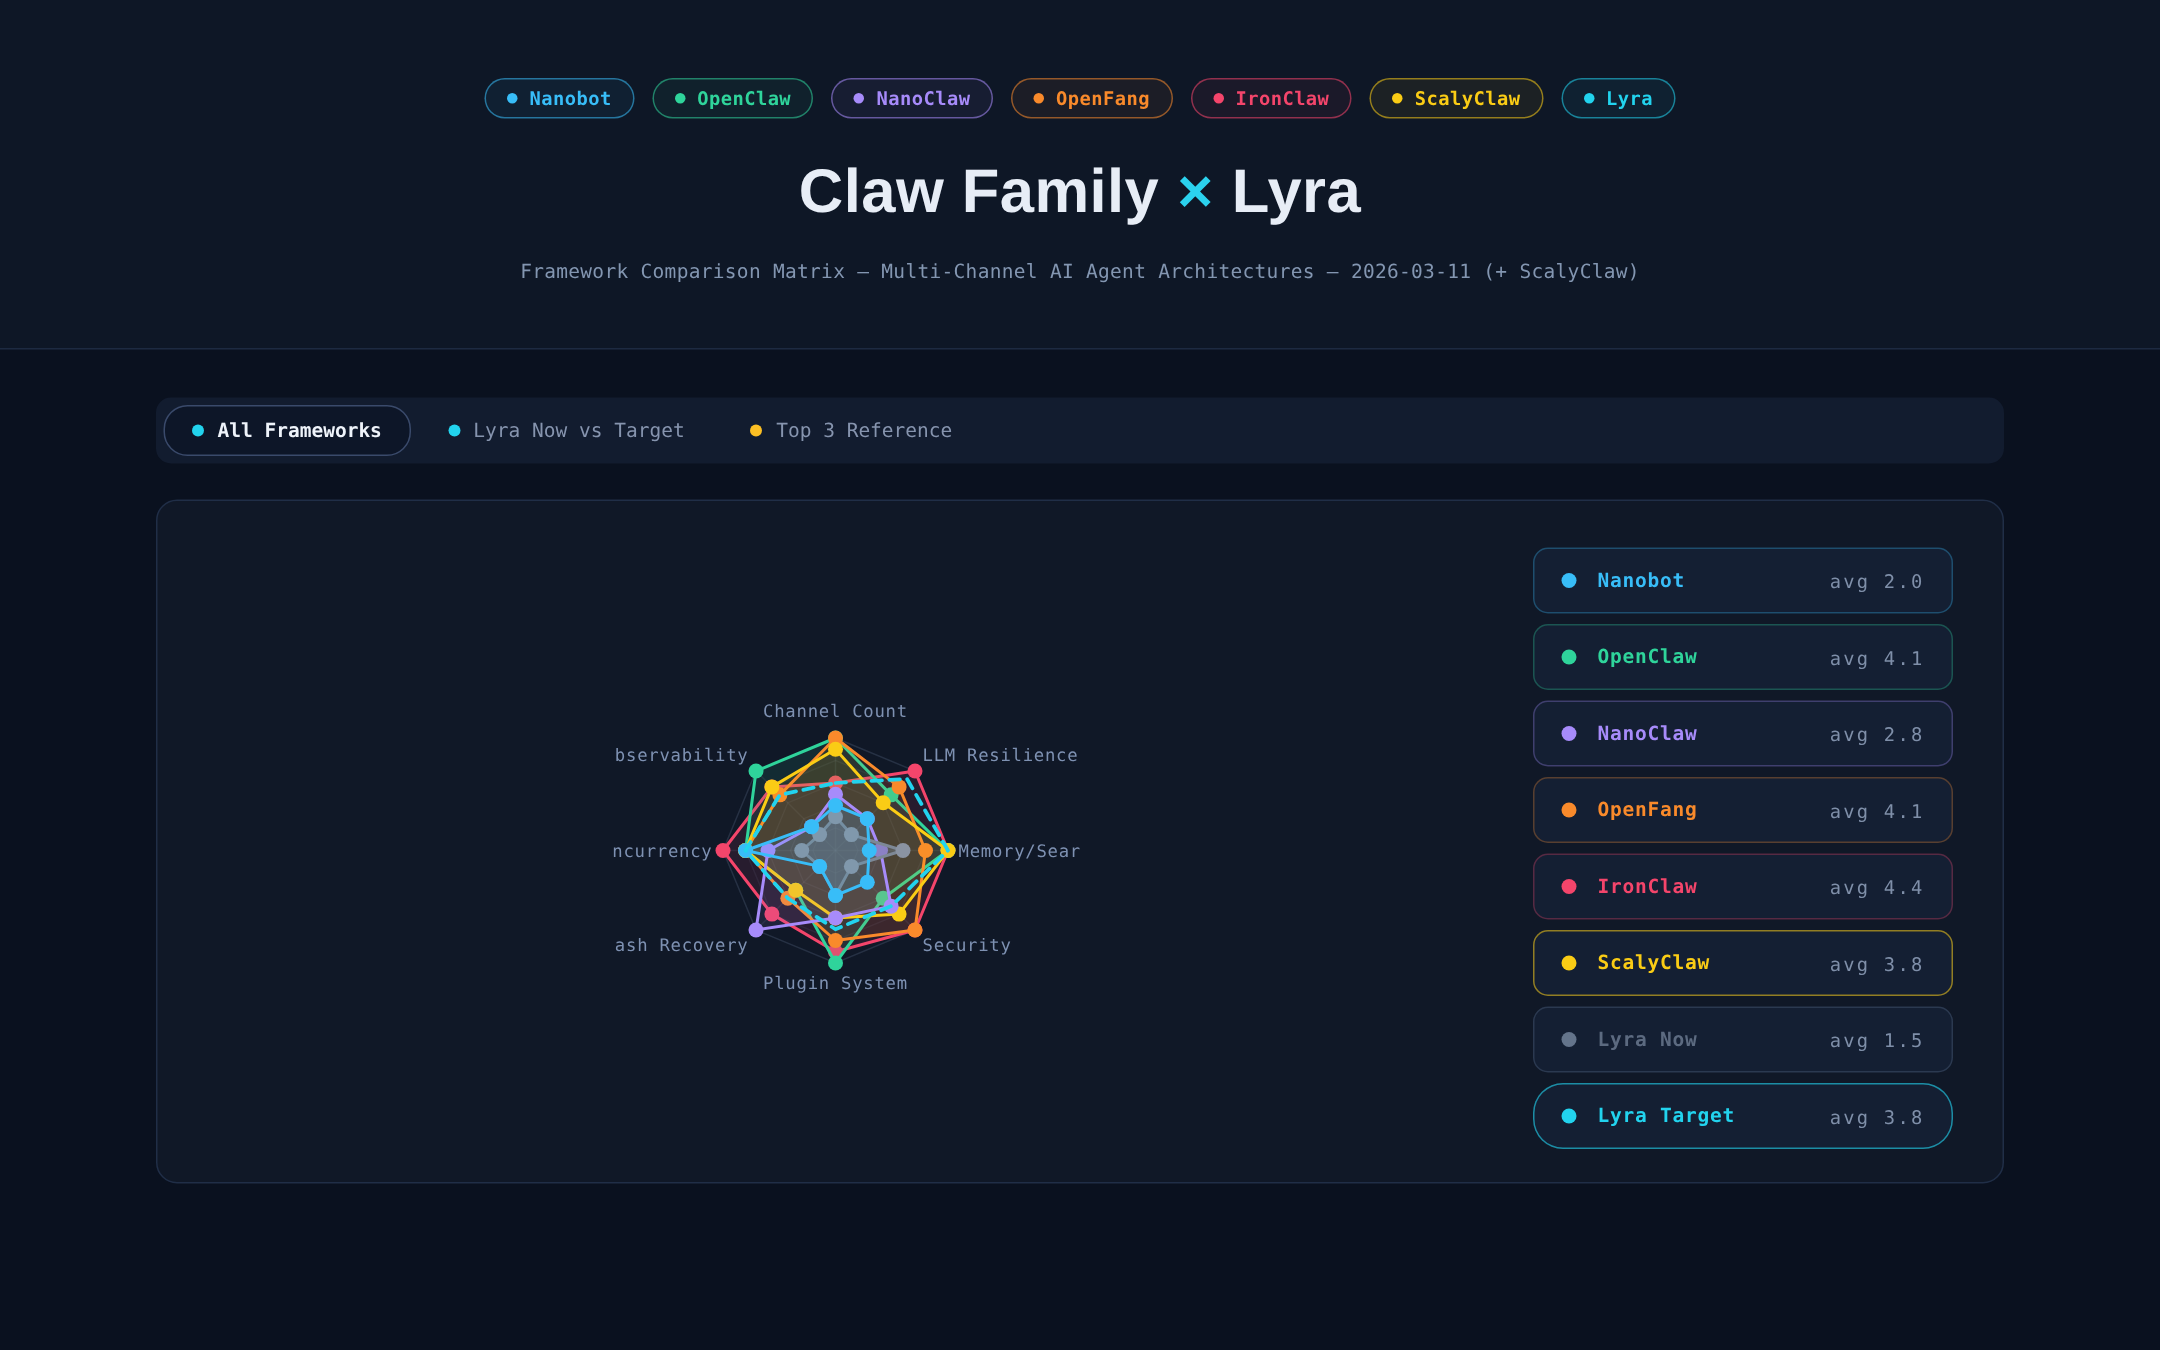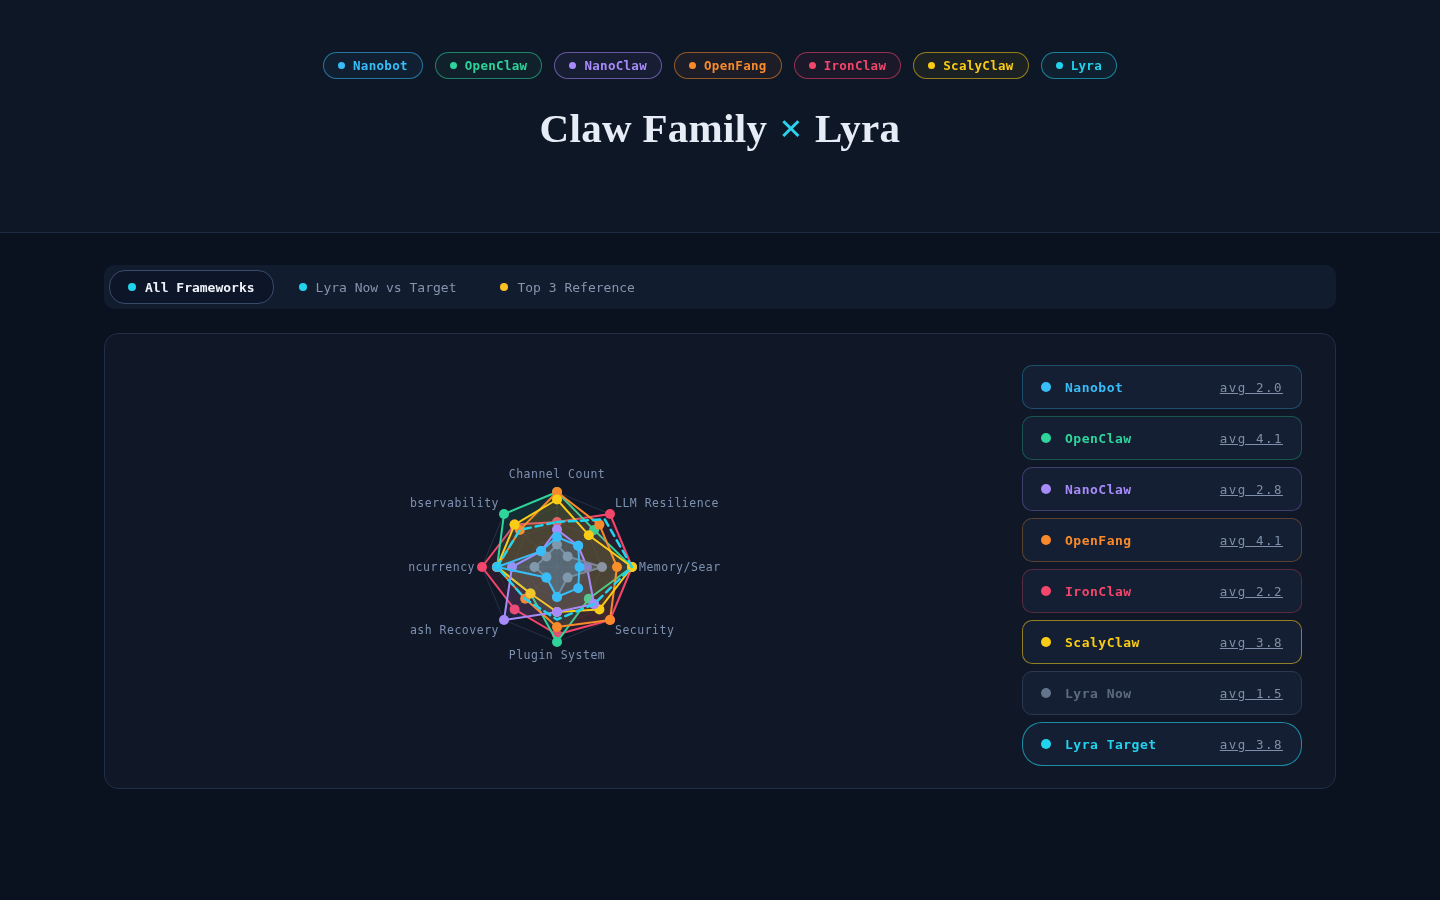--- a/index.html
+++ b/index.html
@@ -15,21 +15,21 @@
     display:flex; flex-direction:column; align-items:center;
   }
   .pills { display:flex; gap:12px; justify-content:center; margin-top:52px; }
   .pill {
     display:inline-flex; align-items:center; gap:8px; height:27px; padding:0 14px;
     border-radius:15px; border:1px solid; font-size:12.5px; font-weight:bold;
     letter-spacing:.3px; white-space:nowrap; cursor:pointer;
   }
   .pill .dot { width:7px; height:7px; border-radius:50%; }
   .hero-title {
-    margin-top:25px; font-family:Liberation Serif, serif;
+    margin-top:25px; font-family:Liberation Sans, sans-serif;
     font-size:41px; font-weight:700; color:#e7edf6; letter-spacing:.3px;
   }
   .hero-title .sep { color:#2bd2ee; margin:0 12px; }
   .hero-sub { margin-top:23px; font-size:13px; color:#8396b1; letter-spacing:.2px; }
   
   main { padding:0 104px; }
   .kicker {
     margin-top:44px; font-size:11px; font-weight:bold; color:#2bd2ee;
     letter-spacing:4px;
   }
@@ -59,21 +59,21 @@
   .legend {
     position:absolute; right:33px; top:31px; width:280px;
     display:flex; flex-direction:column; gap:7px;
   }
   .lcard {
     height:44px; border-radius:10px; background:#141f33; border:1px solid #2b3950;
     display:flex; align-items:center; padding:0 18px; gap:14px; cursor:pointer;
   }
   .lcard .dot { width:10px; height:10px; border-radius:50%; flex:none; }
   .lcard .name { font-size:13px; font-weight:bold; letter-spacing:.5px; }
-  .lcard .avg { margin-left:auto; font-size:12.5px; color:#7f8fa9; letter-spacing:1.5px;text-decoration:underline; }
+  .lcard .avg { margin-left:auto; font-size:12.5px; color:#7f8fa9; letter-spacing:1.5px; }
   .lcard.muted .name { color:#5c6a80 !important; }
   .lcard.muted .dot { background:#64748b !important; }
   svg text.axis {
     font-family:"DejaVu Sans Mono", monospace; font-size:11.5px; fill:#7e91b2;
     letter-spacing:.5px;
   }
 </style>
 </head>
 <body>
 
@@ -104,20 +104,21 @@
         <span>ScalyClaw</span>
       </div>
       <div class="pill" style="color: rgb(34, 211, 238); border-color: rgba(34, 211, 238, 0.55); background: rgba(34, 211, 238, 0.06);">
         <span class="dot" style="background: rgb(34, 211, 238);"></span>
         <span>Lyra</span>
       </div>
     </div>
   <div class="hero-title">
     <span>Claw Family</span><span class="sep">×</span><span>Lyra</span>
   </div>
+  <div class="hero-sub">Framework Comparison Matrix — Multi-Channel AI Agent Architectures — 2026-03-11 (+ ScalyClaw)</div>
 </header>
 
 <main>
   <div class="tabbar">
       <div class="tab active">
         <span class="dot" style="background: rgb(34, 211, 238);"></span>
         <span>All Frameworks</span>
       </div>
       <div class="tab">
         <span class="dot" style="background: rgb(34, 211, 238);"></span>
@@ -235,21 +236,21 @@
           <span class="avg">avg 2.8</span>
         </div>
         <div class="lcard" style="border-color: rgba(249, 138, 43, 0.3);">
           <span class="dot" style="background: rgb(249, 138, 43);"></span>
           <span class="name" style="color: rgb(249, 138, 43);">OpenFang</span>
           <span class="avg">avg 4.1</span>
         </div>
         <div class="lcard" style="border-color: rgba(244, 69, 107, 0.3);">
           <span class="dot" style="background: rgb(244, 69, 107);"></span>
           <span class="name" style="color: rgb(244, 69, 107);">IronClaw</span>
-          <span class="avg">avg 2.2</span>
+          <span class="avg">avg 4.4</span>
         </div>
         <div class="lcard" style="border-color: rgba(250, 204, 21, 0.55);">
           <span class="dot" style="background: rgb(250, 204, 21);"></span>
           <span class="name" style="color: rgb(250, 204, 21);">ScalyClaw</span>
           <span class="avg">avg 3.8</span>
         </div>
         <div class="lcard muted">
           <span class="dot" style="background: rgb(100, 116, 139);"></span>
           <span class="name" style="color: rgb(100, 116, 139);">Lyra Now</span>
           <span class="avg">avg 1.5</span>

